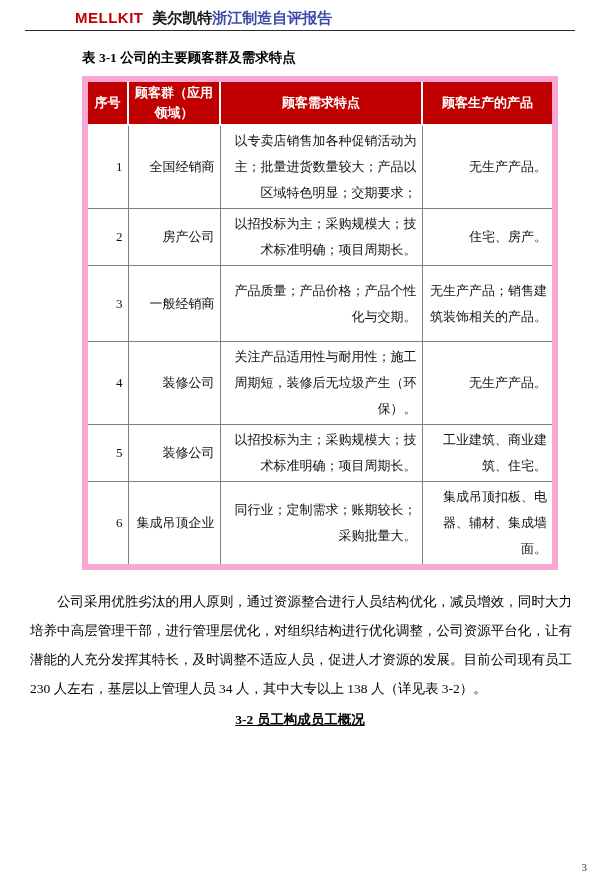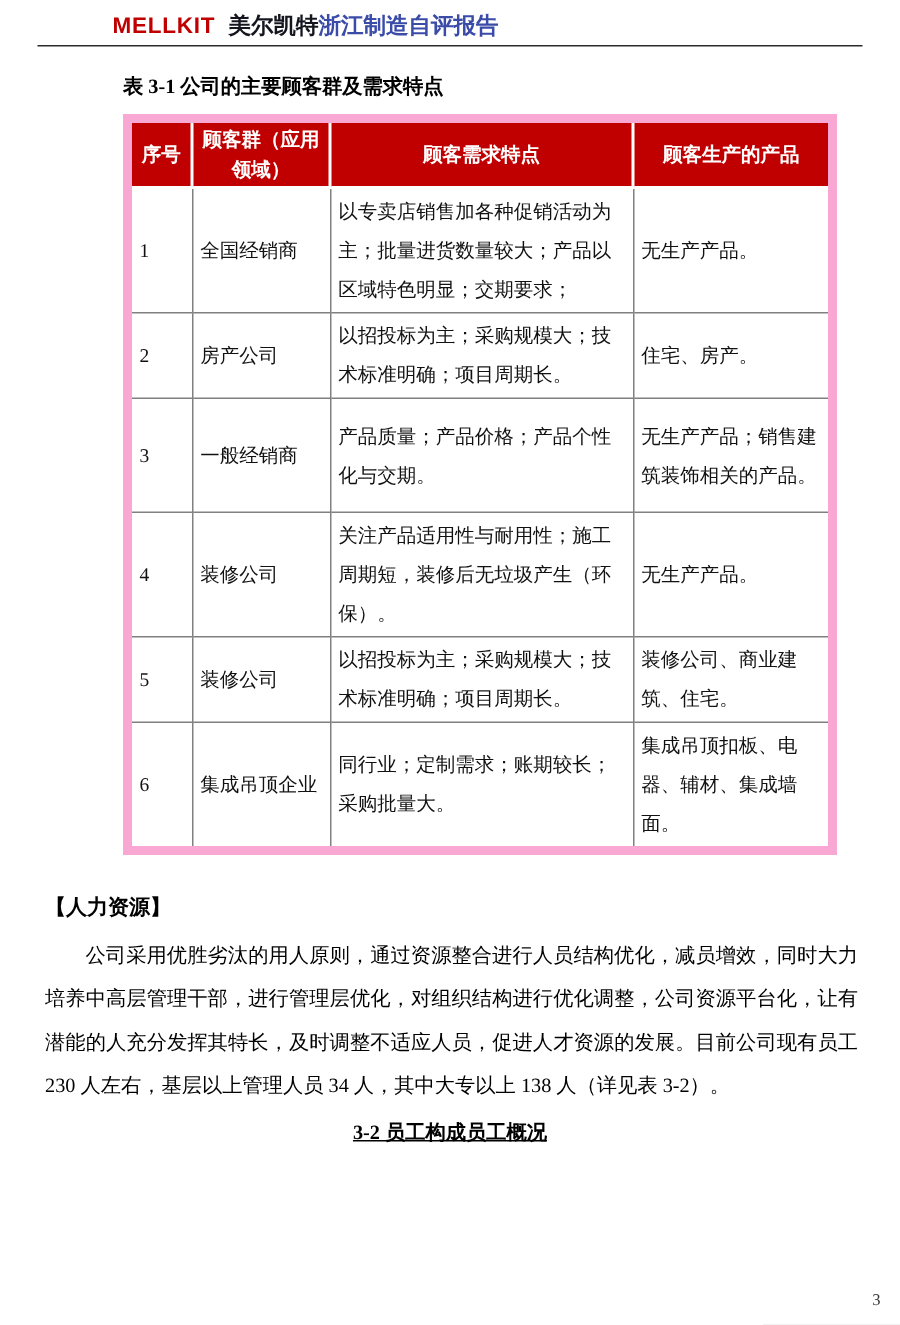--- a/index.html
+++ b/index.html
@@ -61,21 +61,21 @@
     height: 42px;
     padding: 1px 4px;
     text-align: center;
     vertical-align: middle;
     border: 2px solid #ffffff;
   }
   .customer-table th:first-child { border-left: 1px solid #808080; }
   .customer-table th:last-child { border-right: 1px solid #808080; }
   .customer-table td {
     border: 1px solid #808080;
-    text-align: left;
+    text-align: right;
     vertical-align: middle;
     padding: 2px 5px;
     line-height: 2.0;
     color: #111;
   }
   .customer-table tbody tr:nth-child(1) td { height: 78px; }
   .customer-table tbody tr:nth-child(2) td { height: 48px; }
   .customer-table tbody tr:nth-child(3) td { height: 76px; }
   .customer-table tbody tr:nth-child(4) td { height: 78px; }
   .customer-table tbody tr:nth-child(5) td { height: 54px; }
@@ -163,32 +163,31 @@
         <tr>
           <td>4</td>
           <td>装修公司</td>
           <td>关注产品适用性与耐用性；施工周期短，装修后无垃圾产生（环保）。</td>
           <td>无生产产品。</td>
         </tr>
         <tr>
           <td>5</td>
           <td>装修公司</td>
           <td>以招投标为主；采购规模大；技术标准明确；项目周期长。</td>
-          <td>装修公司、商业建筑、住宅。</td>
+          <td>工业建筑、商业建筑、住宅。</td>
         </tr>
         <tr>
           <td>6</td>
           <td>集成吊顶企业</td>
           <td>同行业；定制需求；账期较长；采购批量大。</td>
           <td>集成吊顶扣板、电器、辅材、集成墙面。</td>
         </tr>
       </tbody>
   </table>
 
-  <div class="section-heading">【人力资源】</div>
 
   <p class="body-paragraph">公司采用优胜劣汰的用人原则，通过资源整合进行人员结构优化，减员增效，同时大力培养中高层管理干部，进行管理层优化，对组织结构进行优化调整，公司资源平台化，让有潜能的人充分发挥其特长，及时调整不适应人员，促进人才资源的发展。目前公司现有员工 230 人左右，基层以上管理人员 34 人，其中大专以上 138 人（详见表 3-2）。</p>
 
   <div class="subsection-title">3-2 员工构成员工概况</div>
 
   <div class="page-number">3</div>
 
 </div>
 
 </body></html>

